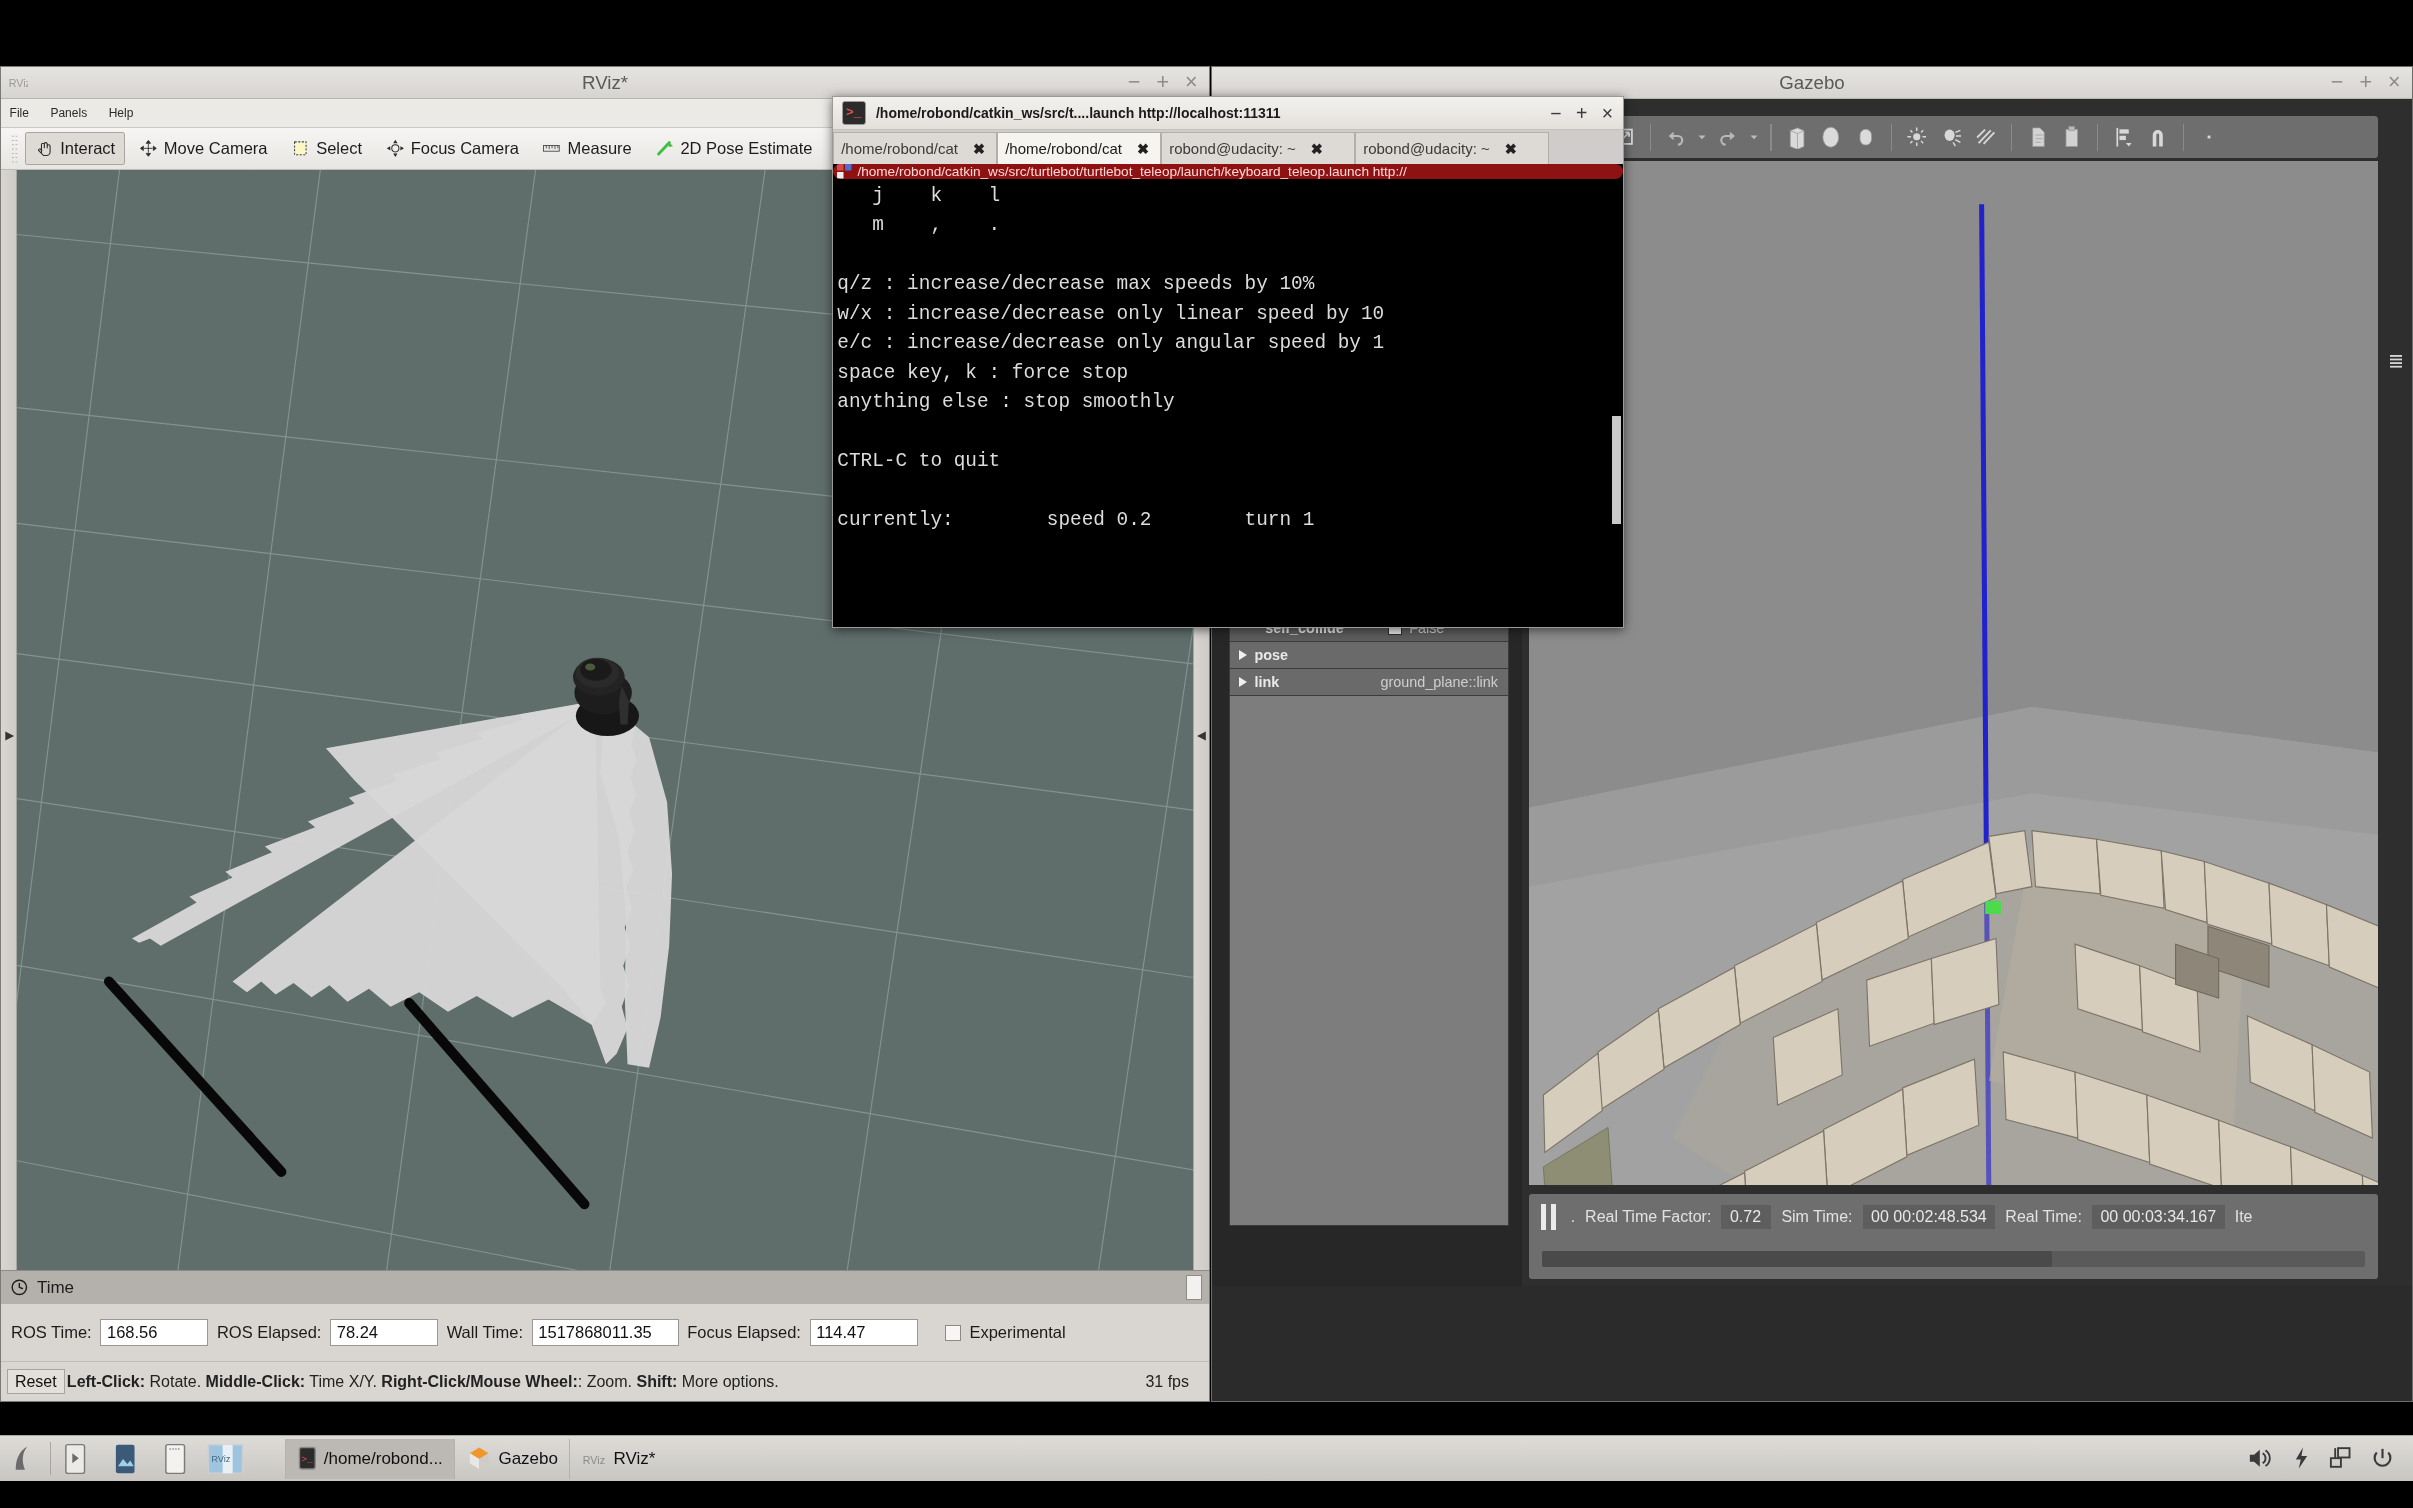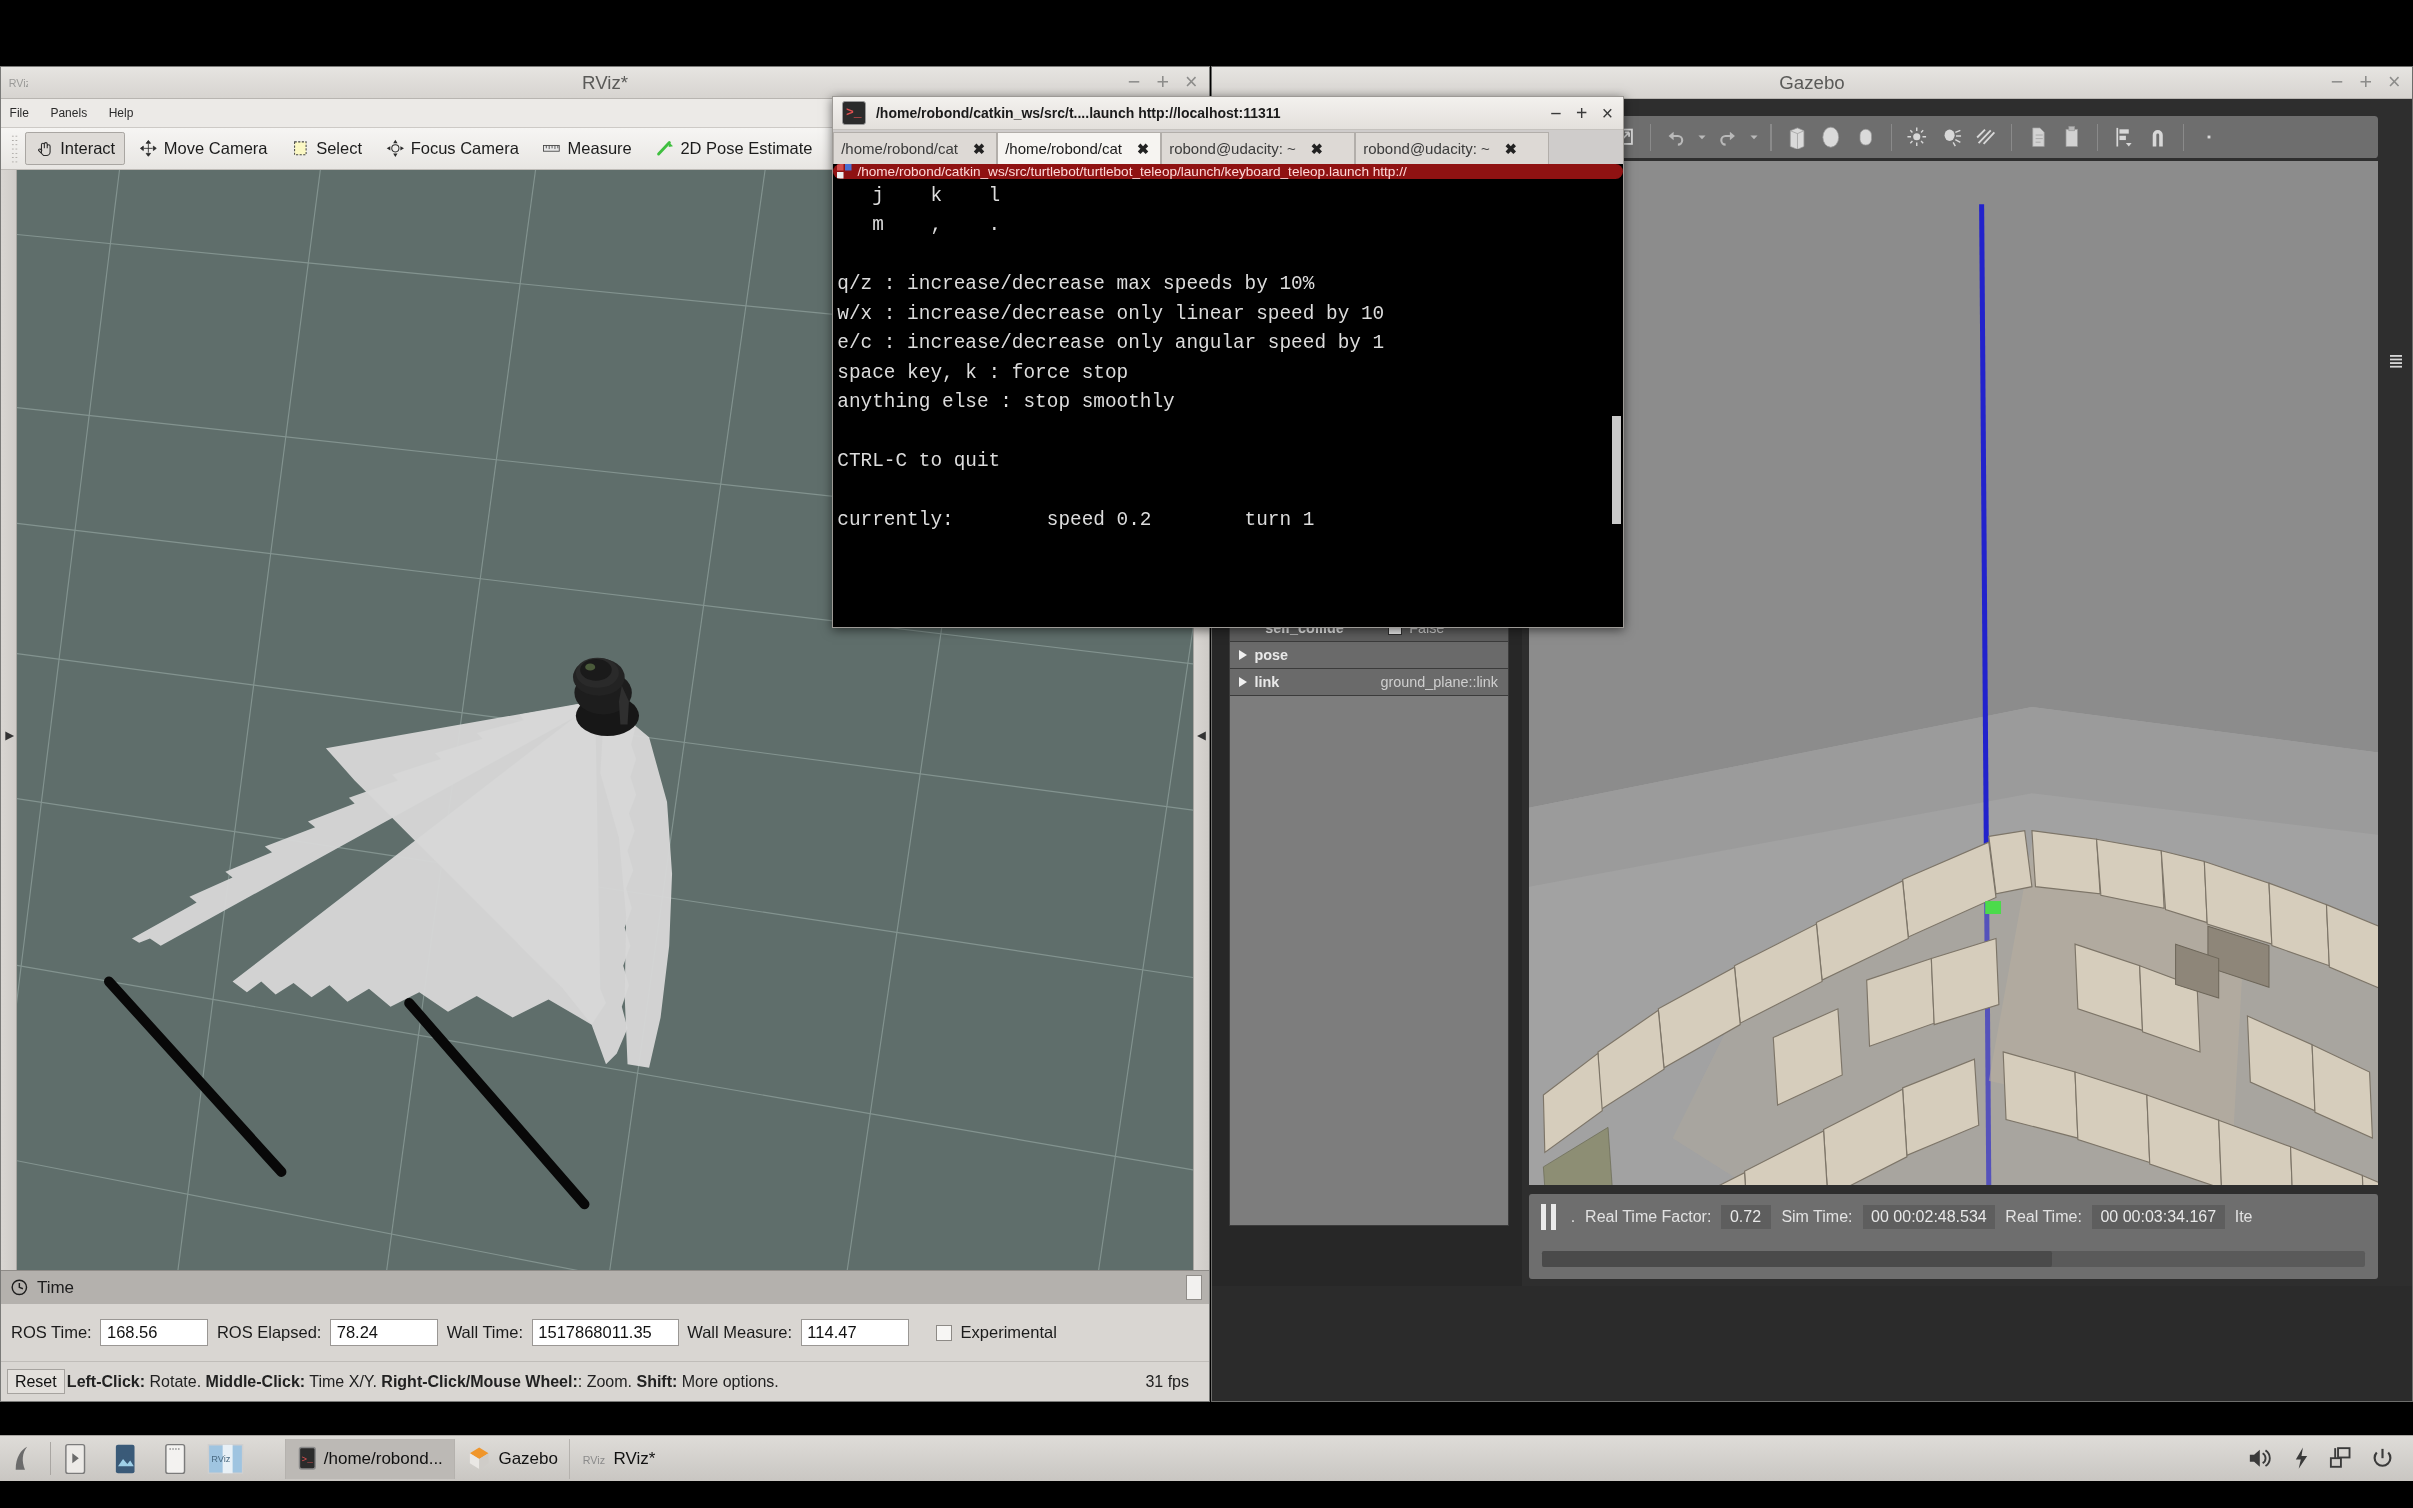--- a/index.html
+++ b/index.html
@@ -382,21 +382,21 @@
         <span class="boxbtn"></span>
       </div>
 
       <div id="timefields">
         <span class="flbl">ROS Time:</span>
         <span class="fin" style="width:108px">168.56</span>
         <span class="flbl">ROS Elapsed:</span>
         <span class="fin" style="width:108px">78.24</span>
         <span class="flbl">Wall Time:</span>
         <span class="fin" style="width:147px">1517868011.35</span>
-        <span class="flbl">Wall Measure:</span>
+        <span class="flbl">Focus Elapsed:</span>
         <span class="fin" style="width:108px">114.47</span>
         <span class="cbx" style="margin-left:18.7px"></span>
         <span class="flbl">Experimental</span>
       </div>
 
       <div id="rviz-statusbar">
         <span class="resetbtn">Reset</span>
         <span class="hint">
           <b>Left-Click:</b><span> Rotate. </span><b>Middle-Click:</b><span> Time X/Y. </span><b>Right-Click/Mouse Wheel:</b><span>: Zoom. </span><b>Shift:</b><span> More options.</span>
         </span>

